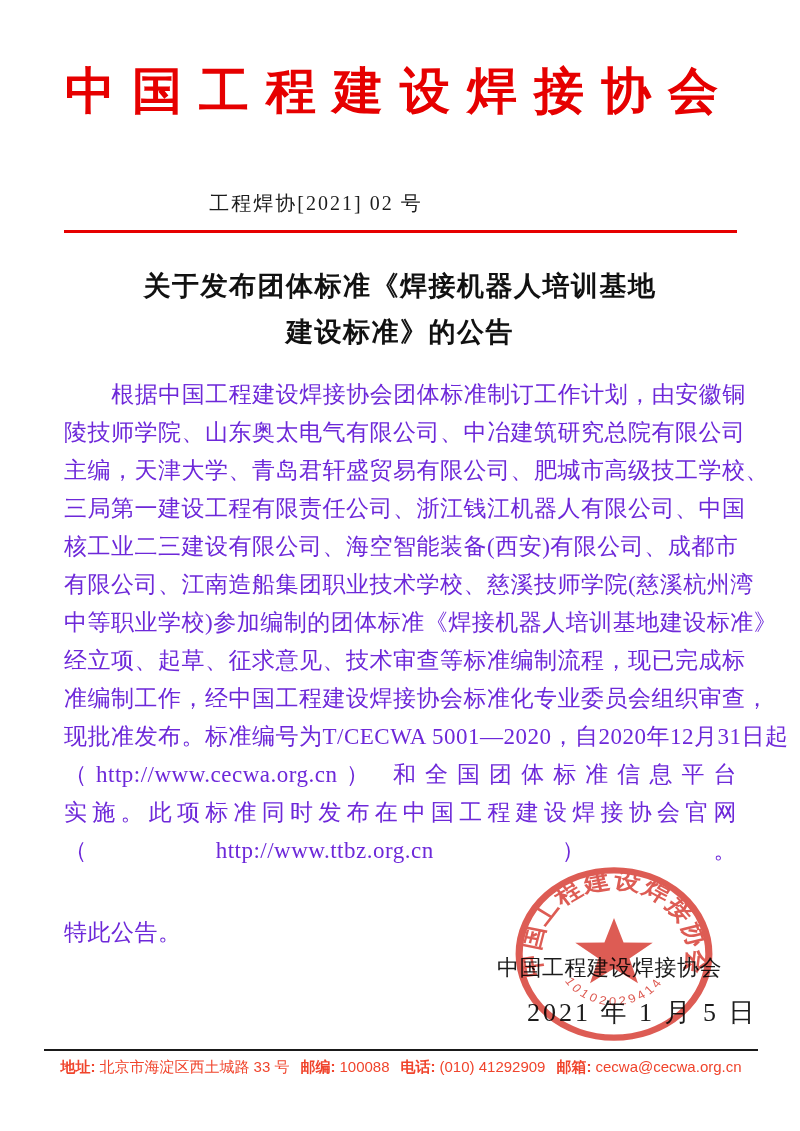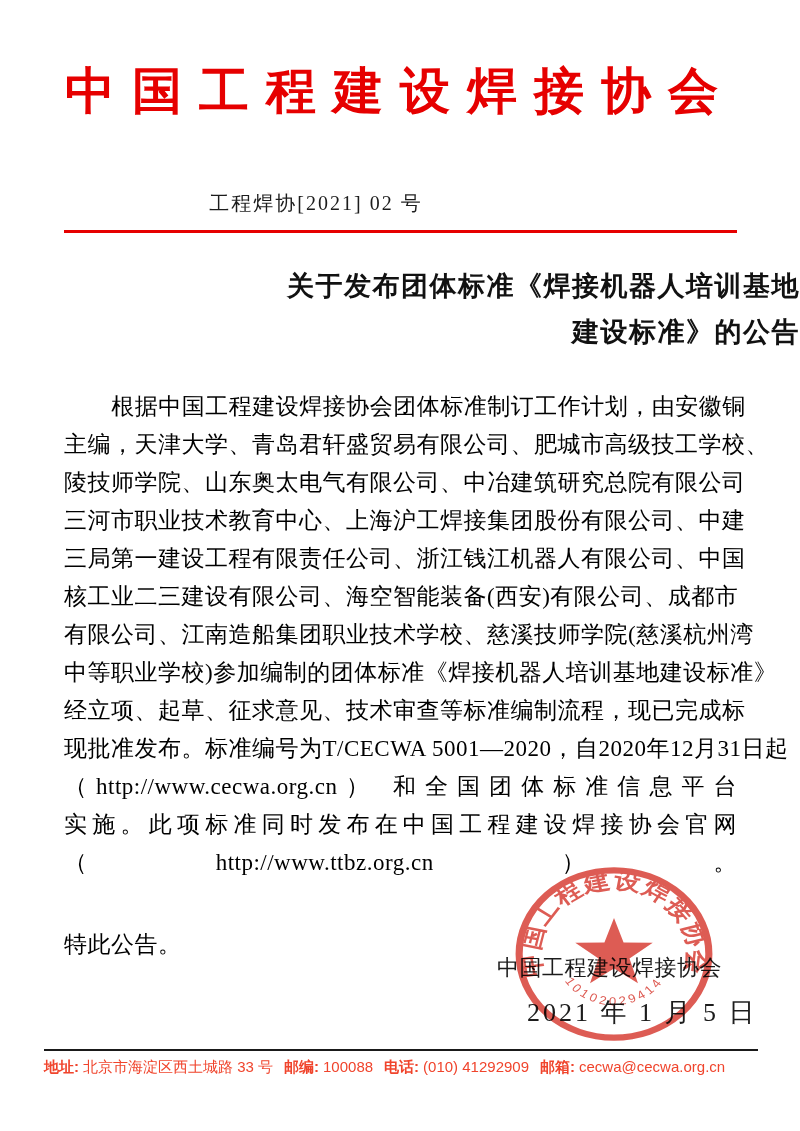--- a/index.html
+++ b/index.html
@@ -30,33 +30,33 @@
     color: #1c1c1c;
   }
   .red-rule {
     position: absolute;
     top: 230px; left: 64px; width: 673px; height: 3px;
     background: #e60000;
   }
   .notice-title { 
     position: absolute;
     left: 0; width: 800px;
-    text-align: right;
+    text-align: center;
     font-size: 27px;
     font-weight: bold;
     letter-spacing: 1.5px;
     color: #111;
     white-space: nowrap;
   }
   .notice-title.line1 { top: 268px; }
   .notice-title.line2 { top: 314px; }
   .body-block {
     position: absolute;
-    top: 388px; left: 64px; width: 673px;
-    color: #000000;
+    top: 376px; left: 64px; width: 673px;
+    color: #6d28d9;
   }
   .body-line {
     font-size: 23px;
     line-height: 38px;
     height: 38px;
     letter-spacing: 0.5px;
     text-align: justify;
     text-align-last: justify;
     white-space: nowrap;
     overflow: visible;
@@ -90,20 +90,21 @@
   }
   .footer-rule {
     position: absolute;
     top: 1049px; left: 44px; width: 714px; height: 2px;
     background: #1a1a1a;
   }
   .footer-line {
     position: absolute;
     top: 1058px; left: 44px; width: 714px;
     display: flex;
+    justify-content: center;
     gap: 11px;
     font-family: "Liberation Sans", "DejaVu Sans", sans-serif;
     font-size: 15px;
     color: #f0442c;
     white-space: nowrap;
   }
   .footer-item .footer-label { font-weight: bold; margin-right: 4px; }
 </style>
 </head>
 <body>
@@ -116,36 +117,36 @@
 
   <div class="red-rule"></div>
 
   <div class="notice-title line1">关于发布团体标准《焊接机器人培训基地</div>
   <div class="notice-title line2">建设标准》的公告</div>
 
   <div class="body-block">
 
       <div class="body-line">根据中国工程建设焊接协会团体标准制订工作计划，由安徽铜</div>
 
+      <div class="body-line">陵技师学院、山东奥太电气有限公司、中冶建筑研究总院有限公司</div>
+
       <div class="body-line">主编，天津大学、青岛君轩盛贸易有限公司、肥城市高级技工学校、</div>
 
-      <div class="body-line">陵技师学院、山东奥太电气有限公司、中冶建筑研究总院有限公司</div>
-
-      <div class="body-line">三河市职业技术教育中心、上海沪工焊接集团股份有限公司、中建</div>
 
       <div class="body-line">三局第一建设工程有限责任公司、浙江钱江机器人有限公司、中国</div>
 
       <div class="body-line">核工业二三建设有限公司、海空智能装备(西安)有限公司、成都市</div>
 
       <div class="body-line">有限公司、江南造船集团职业技术学校、慈溪技师学院(慈溪杭州湾</div>
 
       <div class="body-line">中等职业学校)参加编制的团体标准《焊接机器人培训基地建设标准》</div>
 
       <div class="body-line">经立项、起草、征求意见、技术审查等标准编制流程，现已完成标</div>
 
+      <div class="body-line">准编制工作，经中国工程建设焊接协会标准化专业委员会组织审查，</div>
 
       <div class="body-line">现批准发布。标准编号为T/CECWA 5001—2020，自2020年12月31日起</div>
 
       <div class="body-line">（http://www.cecwa.org.cn） 和全国团体标准信息平台</div>
 
       <div class="body-line">实施。此项标准同时发布在中国工程建设焊接协会官网</div>
 
       <div class="body-line">（http://www.ttbz.org.cn）。</div>
 
       <div class="body-line">特此公告。</div>

